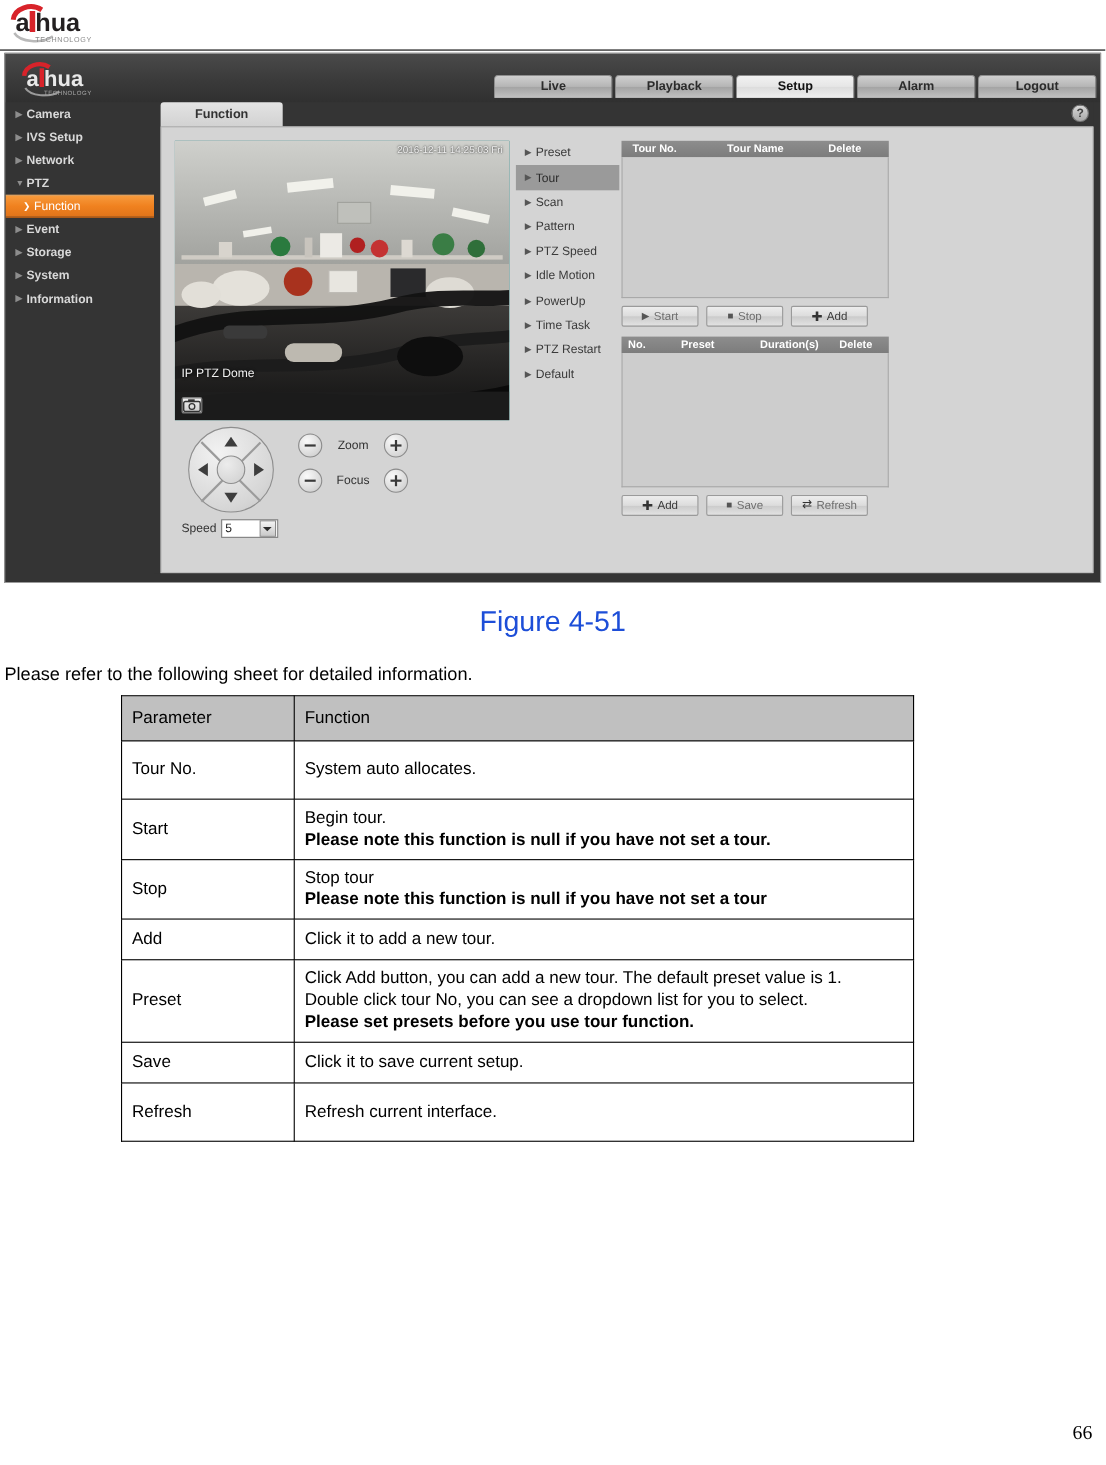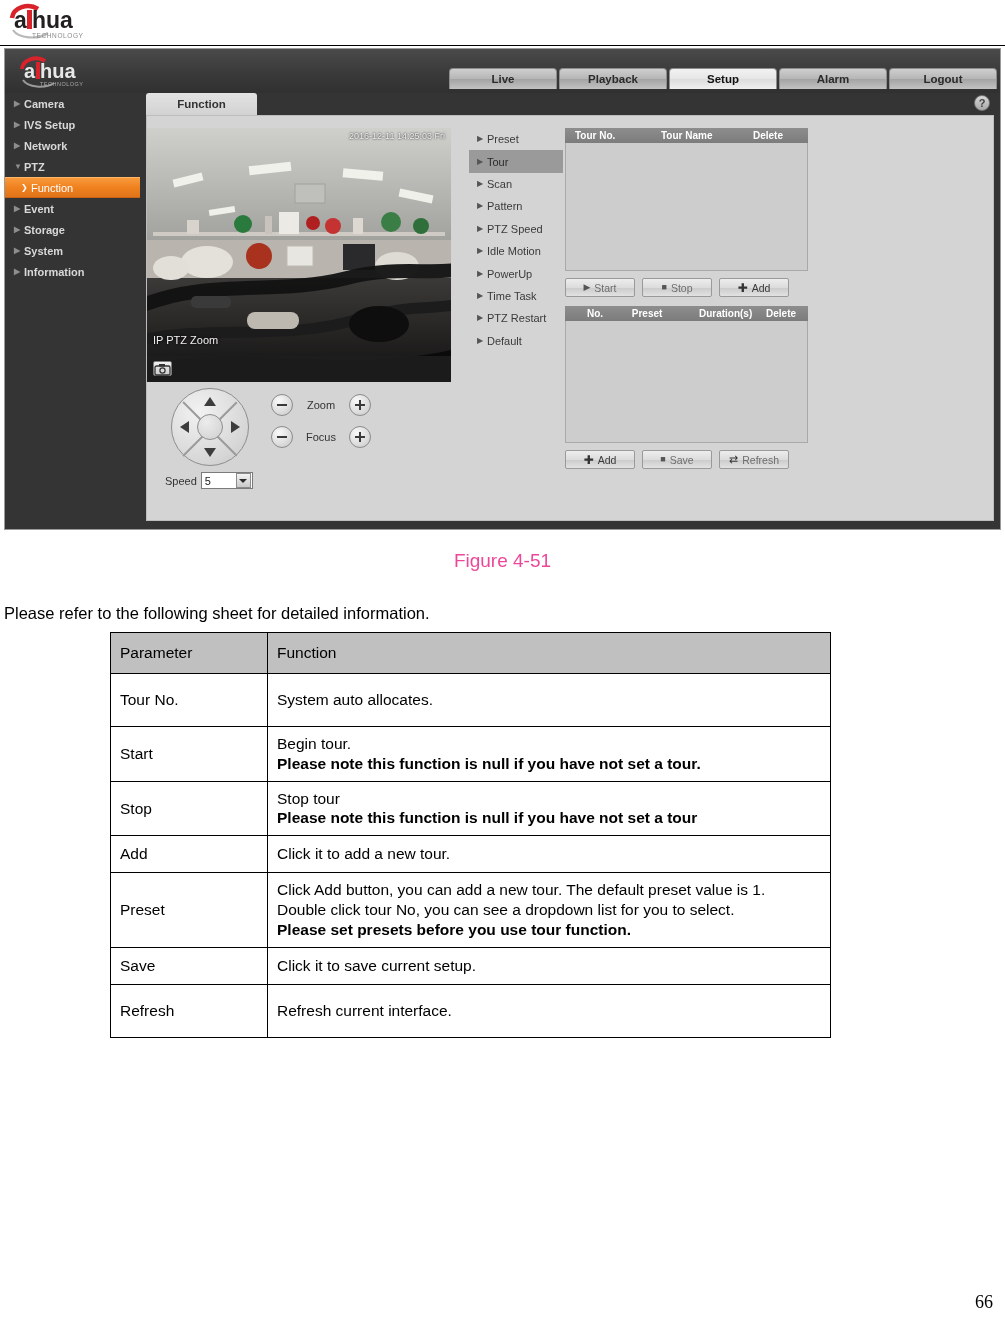--- a/index.html
+++ b/index.html
@@ -181,21 +181,21 @@
     left: 6px; top: 22px;
     right: 0; bottom: 0;
     background: #d4d4d4;
     border: 1px solid #bdbdbd;
     box-sizing: border-box;
   }
 
   
   .video {
     position: absolute;
-    left: 0; top: 12px;
+    left: 12px; top: 12px;
     width: 304px; height: 254px;
     background: #0f766e;
     overflow: hidden;
   }
   .vid-canvas { position:absolute; inset:0; }
   .vid-ts {
     position: absolute;
     right: 6px; top: 3px;
     font-size: 9px;
     color: #efefef;
@@ -407,22 +407,22 @@
     cursor: pointer;
   }
   .gico { font-size: 9px; color: #555; line-height: 1; }
 
   
   .fig-cap {
     position: absolute;
     left: 0; top: 550px;
     width: 1005px;
     text-align: center;
-    font-size: 19px;
-    color: #ec4899;
+    font-size: 26px;
+    color: #1d4ed8;
   }
   .refline {
     position: absolute;
     left: 4px; top: 604px;
     font-size: 16.5px;
     color: #000;
   }
 
   
   .doctable {
@@ -596,21 +596,21 @@
             </g>
             <g fill="none" stroke="#1c1c1c" stroke-width="11">
               <path d="M-6 212 C 70 196, 140 214, 215 190 C 260 176, 290 182, 312 176"></path>
             </g>
             <rect x="100" y="184" width="52" height="17" rx="8" fill="#bdb9b0"></rect>
             <rect x="44" y="168" width="40" height="12" rx="5" fill="#3a3a3a"></rect>
             <ellipse cx="232" cy="196" rx="30" ry="18" fill="#0e0e0e"></ellipse>
             <path d="M0 236 C 90 216, 200 246, 304 222 L304 254 L0 254 Z" fill="#0a0a0a"></path>
           </svg>
           <div class="vid-ts">2016-12-11 14:25:03 Fri</div>
-          <div class="vid-name">IP PTZ Zoom</div>
+          <div class="vid-name">IP PTZ Dome</div>
           <div class="vid-bar">
             <div class="snap-btn">
               <svg width="17" height="13" viewBox="0 0 17 13">
                 <rect x="1" y="3" width="15" height="9" rx="1.5" fill="none" stroke="#333" stroke-width="1.3"></rect>
                 <rect x="5" y="1" width="6" height="2.5" fill="#333"></rect>
                 <circle cx="8.5" cy="7.5" r="2.6" fill="none" stroke="#333" stroke-width="1.2"></circle>
               </svg>
             </div>
           </div>
         </div>
@@ -709,21 +709,21 @@
             </div>
             <div class="gbtn">
               <span class="gico" style="font-size:12px;color:#333;">✚</span>
               <span style="color:#3a3a3a;">Add</span>
             </div>
           </div>
         </div>
 
         <div class="rt" style="top:190px;">
           <div class="tbl-head">
-            <span style="width:48px;padding-left:22px;">No.</span>
+            <span style="width:48px;padding-left:6px;">No.</span>
             <span style="width:72px;">Preset</span>
             <span style="width:72px;">Duration(s)</span>
             <span style="width:45px;">Delete</span>
           </div>
           <div class="tbl-body" style="height:122px;"></div>
           <div class="btnrow">
             <div class="gbtn">
               <span class="gico" style="font-size:12px;color:#333;">✚</span>
               <span style="color:#3a3a3a;">Add</span>
             </div>

